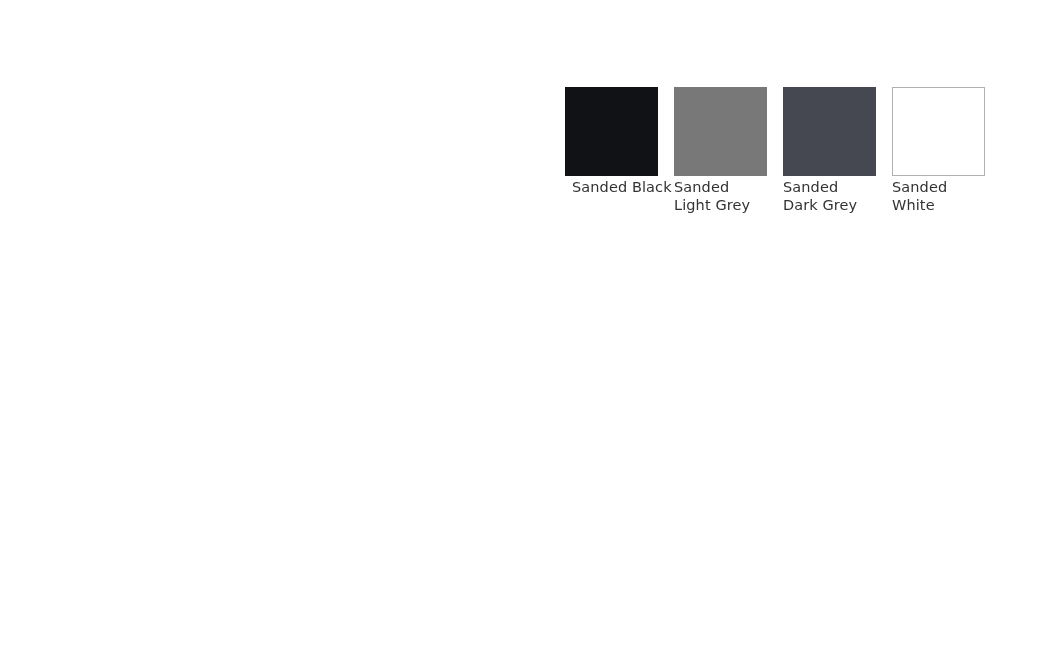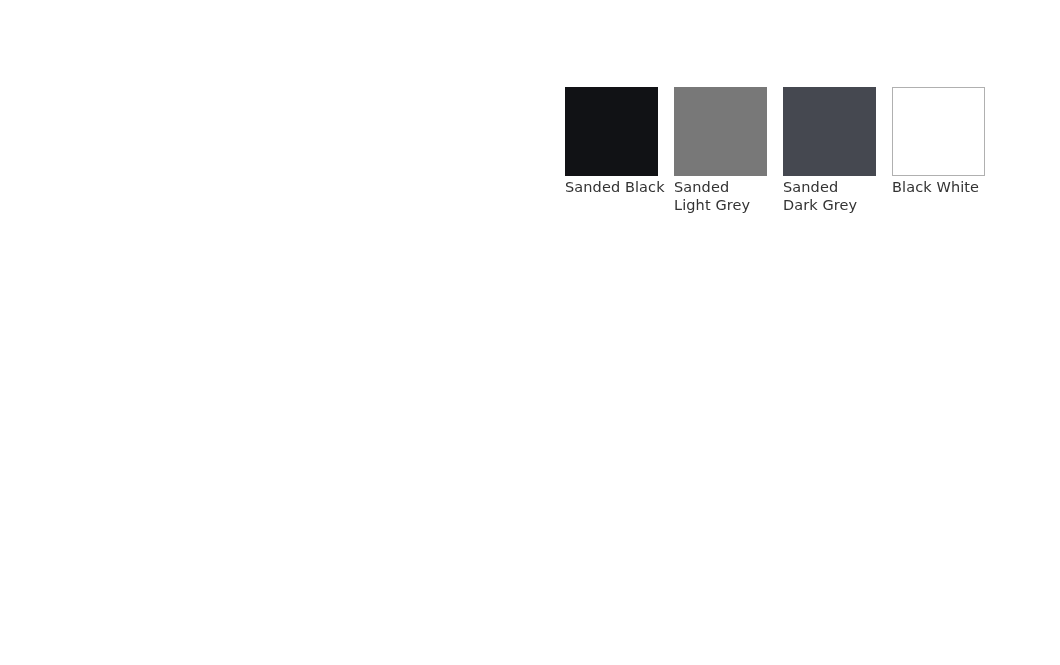--- a/index.html
+++ b/index.html
@@ -47,35 +47,36 @@
     color: #333333;
     letter-spacing: 0.1px;
     text-align: left;
     white-space: normal;
     word-break: normal;
   }
 
   
   .swatch-item.nowrap .swatch-label {
     white-space: nowrap;
+    margin-left: 7px;
   }
 </style>
 </head>
 <body>
 
 <div id="swatch-palette">
     <div class="swatch-item nowrap">
       <div class="swatch-chip" style="background: rgb(17, 18, 21);"></div>
       <div class="swatch-label">Sanded Black</div>
     </div>
     <div class="swatch-item">
       <div class="swatch-chip" style="background: rgb(120, 120, 120);"></div>
       <div class="swatch-label">Sanded Light Grey</div>
     </div>
     <div class="swatch-item">
       <div class="swatch-chip" style="background: rgb(69, 72, 80);"></div>
       <div class="swatch-label">Sanded Dark Grey</div>
     </div>
     <div class="swatch-item">
       <div class="swatch-chip" style="background: rgb(255, 255, 255); border: 1px solid rgb(176, 176, 176);"></div>
-      <div class="swatch-label">Black White</div>
+      <div class="swatch-label">Sanded White</div>
     </div>
   </div>
 
 </body></html>

